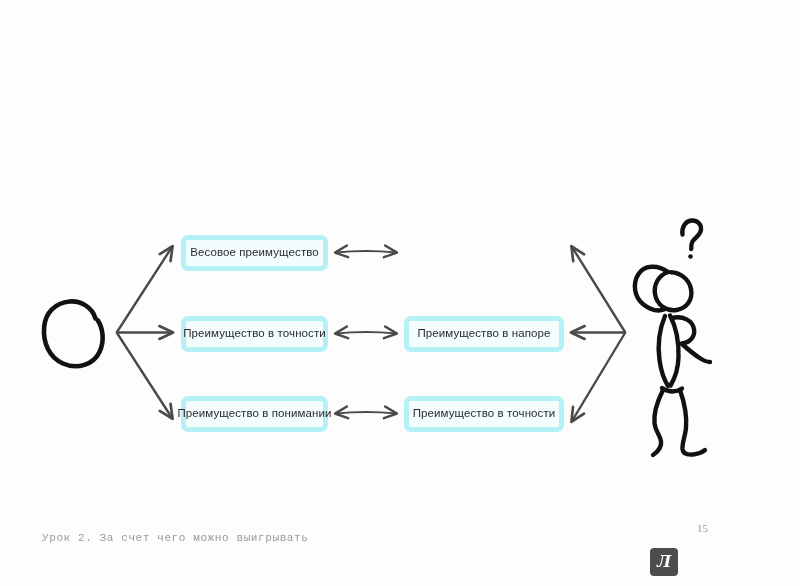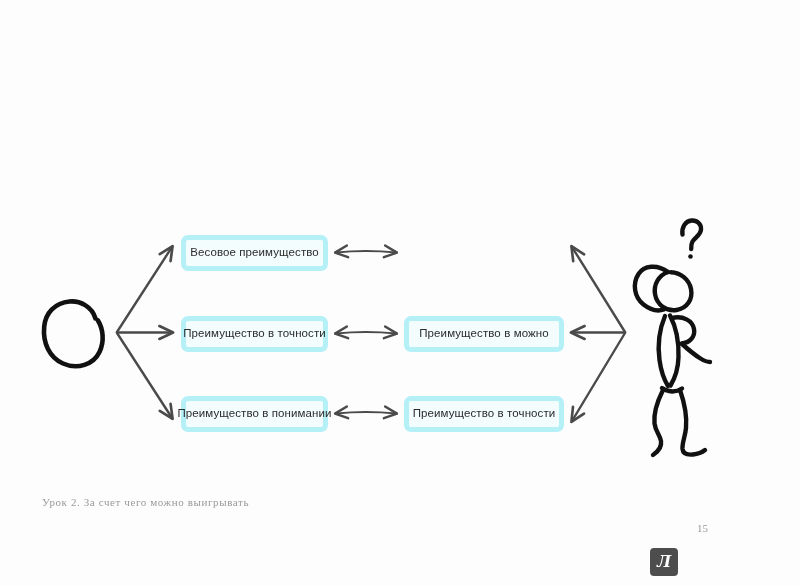--- a/index.html
+++ b/index.html
@@ -65,22 +65,22 @@
   .col-right { left: 404px; width: 160px; height: 36px; }
 
   .row-1 { top: 235px; }
   .row-2 { top: 316px; }
   .row-3 { top: 396px; }
 
   
   #footer-caption {
     position: absolute;
     left: 42px;
-    top: 496px;
-    font-family: Liberation Serif, serif;
+    top: 532px;
+    font-family: Liberation Mono, monospace;
     font-size: 11px;
     letter-spacing: 0.6px;
     color: #9a9a9a;
     white-space: nowrap;
   }
 
   #page-number {
     position: absolute;
     left: 697px;
     top: 522px;
@@ -202,21 +202,21 @@
   <div class="node col-left row-2">
     <span class="node-label">Преимущество в точности</span>
   </div>
 
   <div class="node col-left row-3">
     <span class="node-label">Преимущество в понимании</span>
   </div>
 
 
   <div class="node col-right row-2">
-    <span class="node-label">Преимущество в можно</span>
+    <span class="node-label">Преимущество в напоре</span>
   </div>
 
   <div class="node col-right row-3">
     <span class="node-label">Преимущество в точности</span>
   </div>
 
   <div id="footer-caption">Урок 2. За счет чего можно выигрывать</div>
 
   <div id="page-number">15</div>
 

